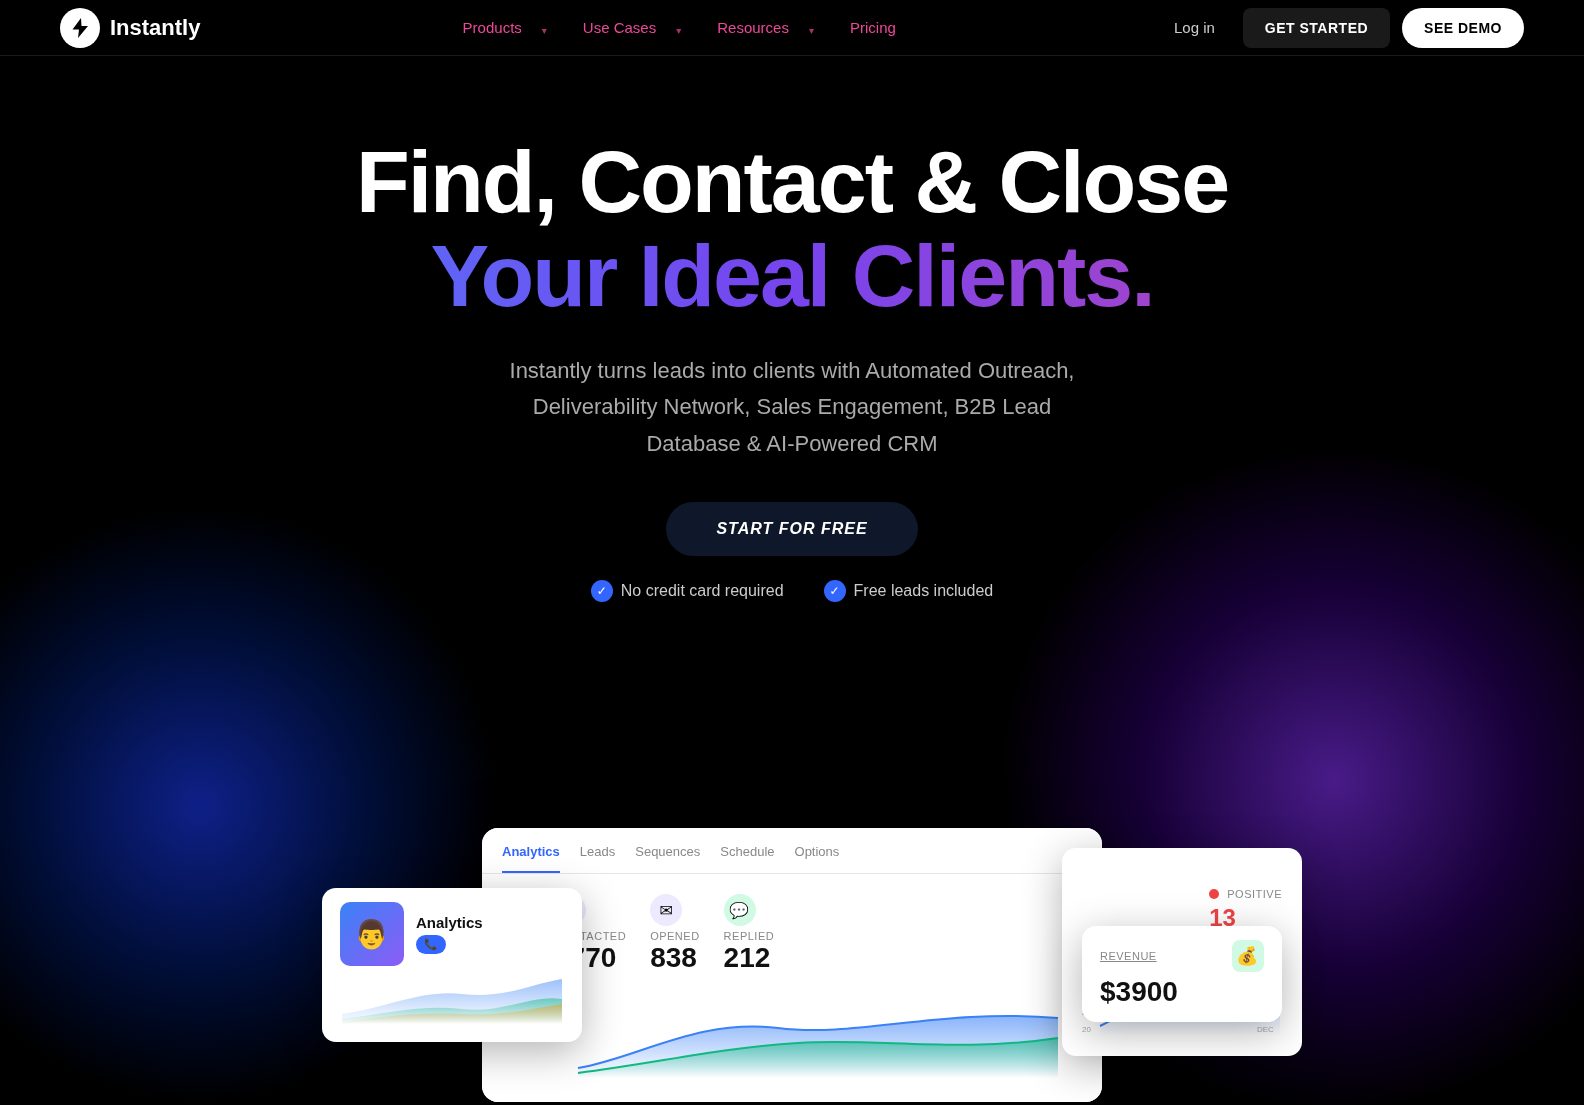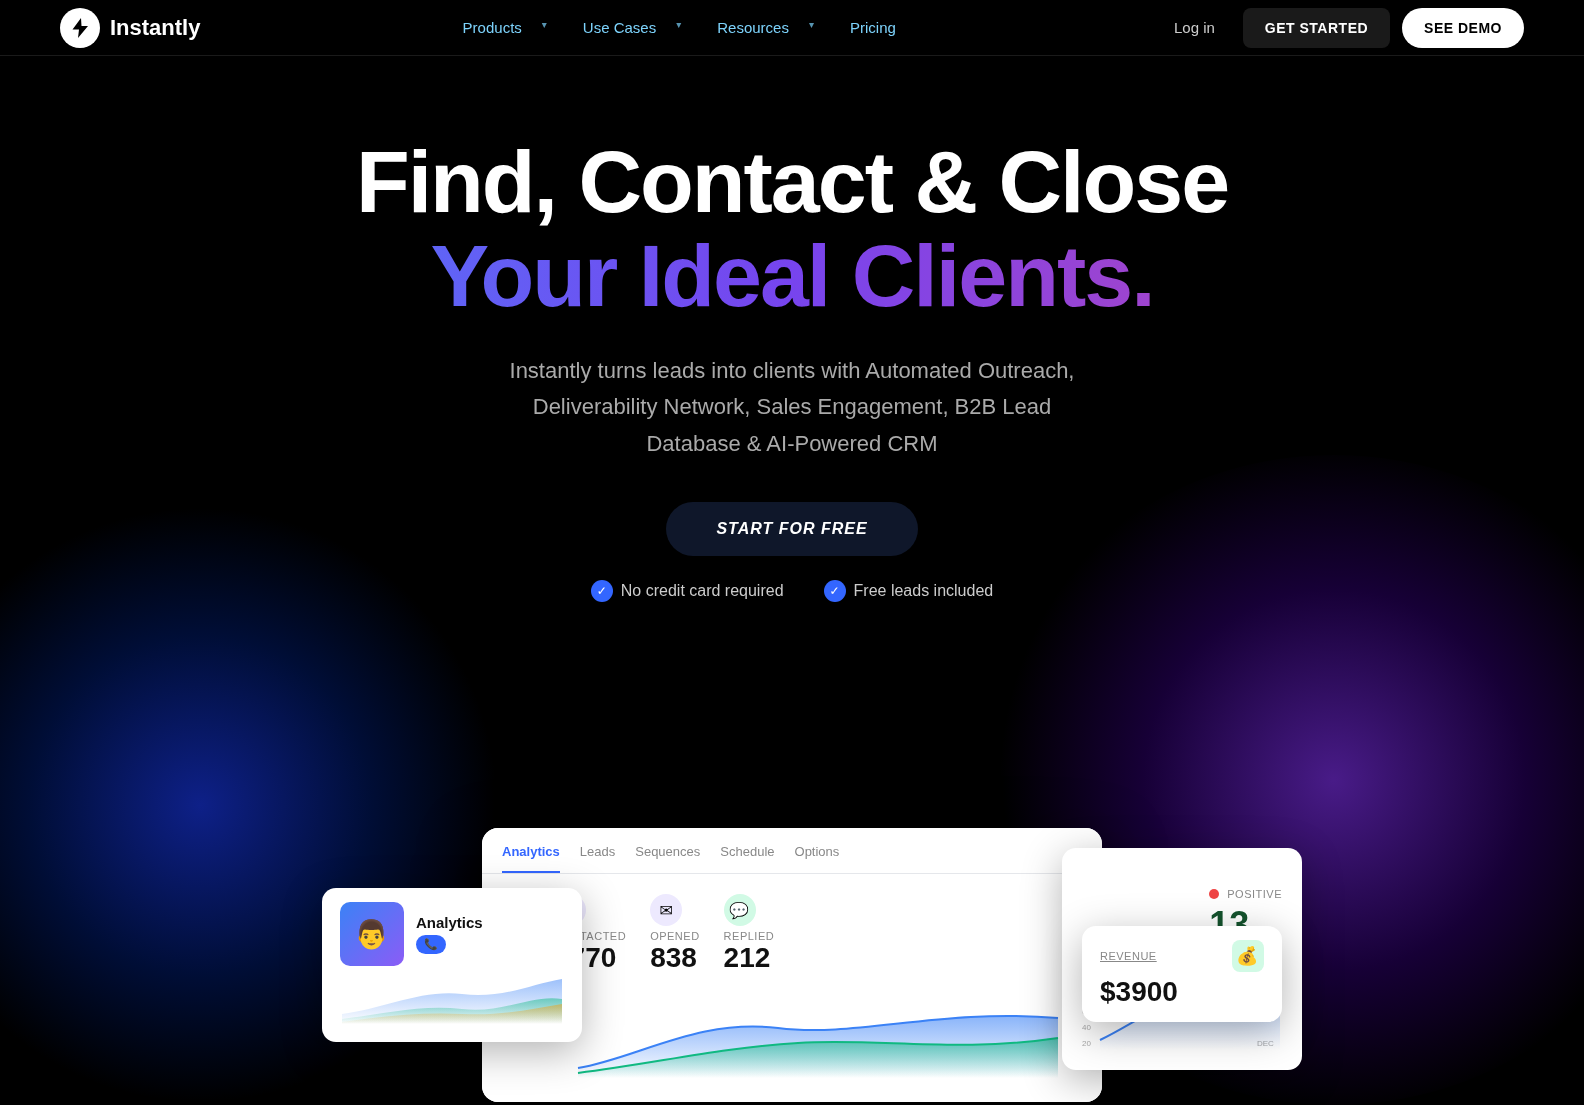--- a/index.html
+++ b/index.html
@@ -82,23 +82,23 @@
     }
 
     .nav-links {
       display: flex;
       align-items: center;
       gap: 8px;
     }
 
     .nav-link {
       display: flex;
-      align-items: flex-start;
+      align-items: flex-end;
       gap: 20px;
-      color: #7dd3fc;
+      color: #ec4899;
       font-size: 15px;
       cursor: pointer;
       padding: 8px 14px;
       border-radius: 6px;
       text-decoration: none;
     }
 
     .nav-chevron {
       font-size: 10px;
       opacity: 0.7;
@@ -357,23 +357,23 @@
     }
 
     .card-right-label {
       font-size: 11px;
       color: #888;
       text-transform: uppercase;
       letter-spacing: 0.5px;
     }
 
     .card-right-value {
-      font-size: 36px;
+      font-size: 24px;
       font-weight: 700;
-      color: #14532d;
+      color: #ef4444;
       margin-top: 4px;
     }
 
     .card-right-sub {
       font-size: 12px;
       color: #888;
       margin-top: 2px;
     }
 
     .positive-dot {

